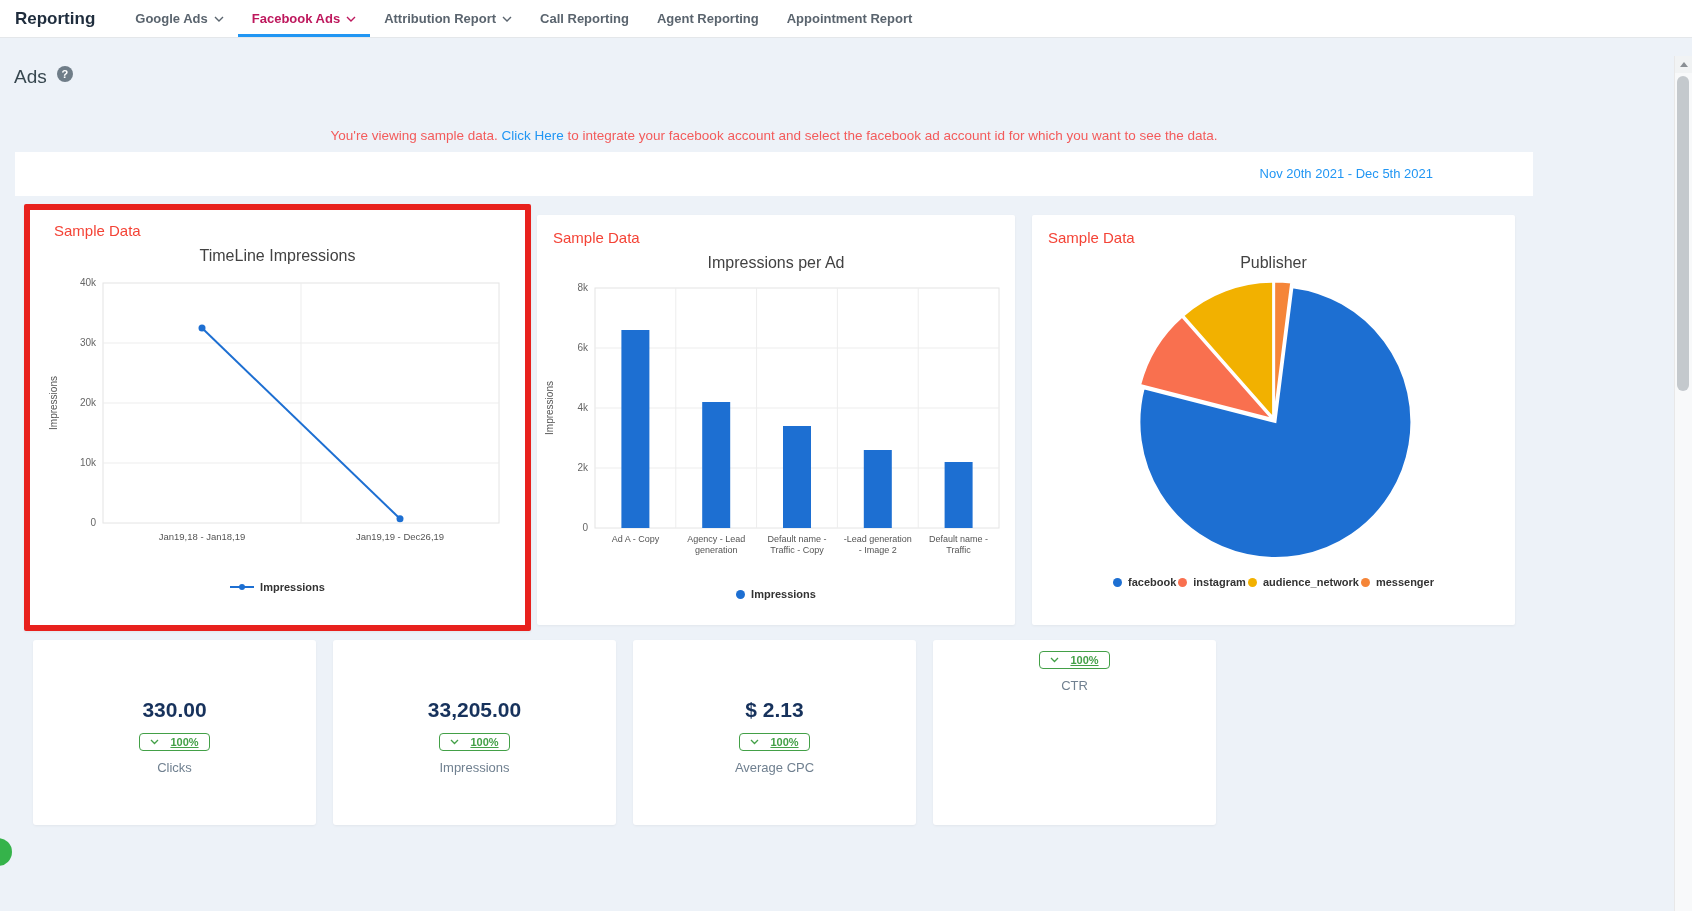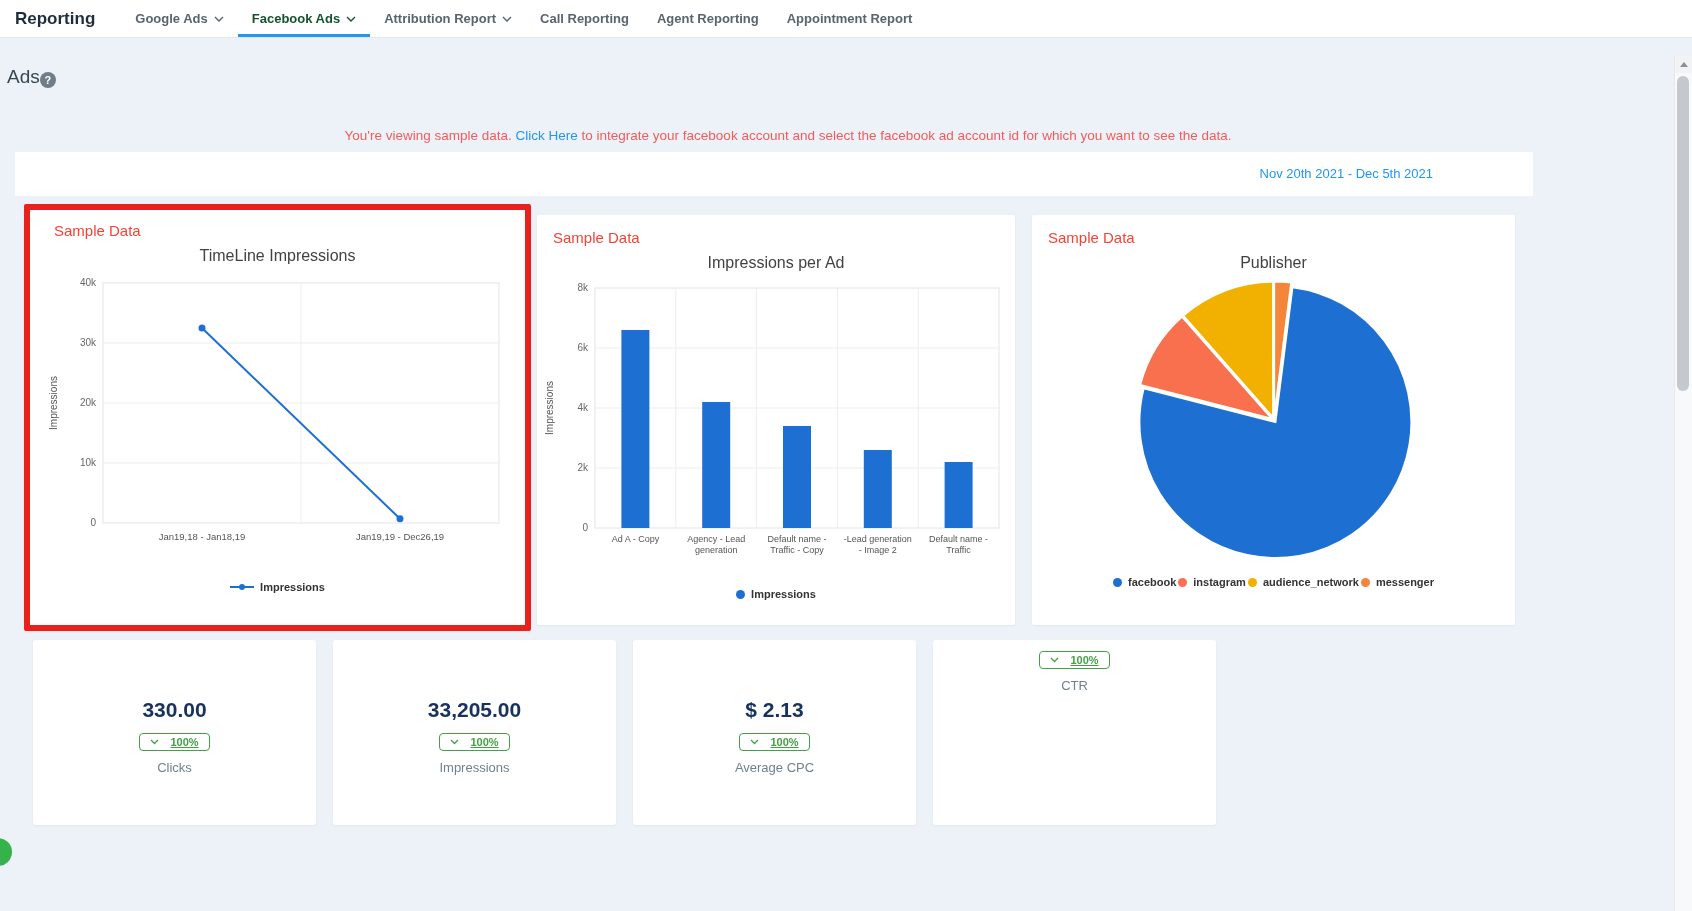--- a/index.html
+++ b/index.html
@@ -16,37 +16,37 @@
     background:#ffffff; border-bottom:1px solid #e4e7ea;
     display:flex; align-items:stretch; padding-left:15px; z-index:5;
   }
   .brand { align-self:center; font-size:17px; font-weight:bold; color:#1f2d3d; margin-right:26px; }
   .tabs { display:flex; }
   .tab {
     display:flex; align-items:center; gap:6px; padding:0 14px;
     font-size:13px; font-weight:bold; color:#5a646e; cursor:pointer;
     border-bottom:3px solid transparent; border-top:3px solid transparent;
   }
-  .tab.active { color:#14532d; border-bottom-color:#2196f3; }
+  .tab.active { color:#be185d; border-bottom-color:#2196f3; }
   .caret { display:inline-flex; }
 
   
   .page-title {
-    position:absolute; left:7px; top:66px; font-size:19px; color:#37474f;
-    display:flex; align-items:flex-end; gap:0;
+    position:absolute; left:14px; top:66px; font-size:19px; color:#37474f;
+    display:flex; align-items:flex-start; gap:10px;
   }
   .help-icon {
     width:16px; height:16px; border-radius:50%; background:#6f7d88; color:#fff;
     font-size:11px; font-weight:bold; display:flex; align-items:center; justify-content:center;
     cursor:pointer;
   }
 
   
   .notice {
-    position:absolute; left:29px; top:128px; width:1518px; text-align:center;
+    position:absolute; left:15px; top:128px; width:1518px; text-align:center;
     font-size:13.5px; color:#f35b5b;
   }
   .notice a { color:#2196f3; text-decoration:none; cursor:pointer; }
 
   
   .date-bar {
     position:absolute; left:15px; top:152px; width:1518px; height:44px;
     background:#ffffff; box-sizing:border-box;
   }
   .date-range {

